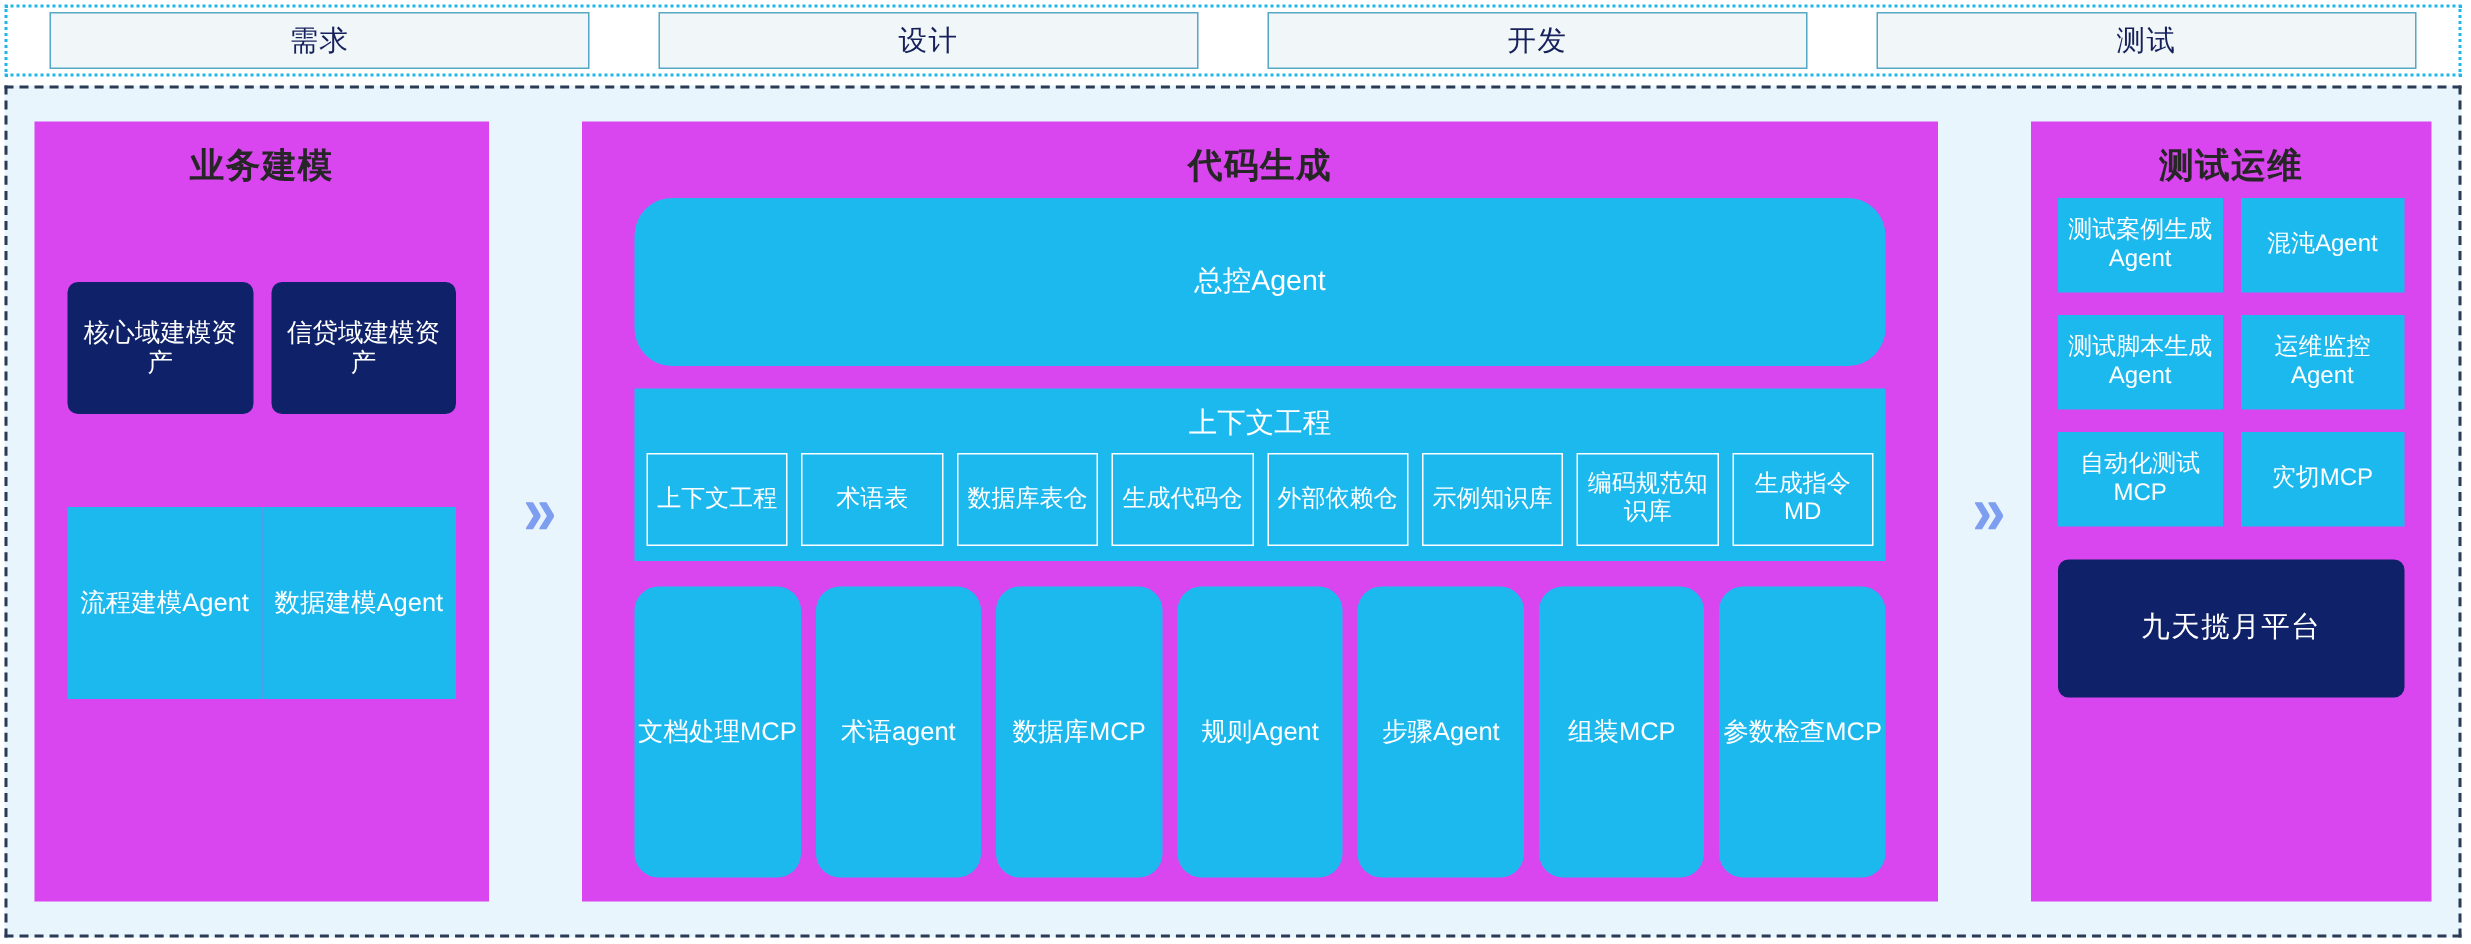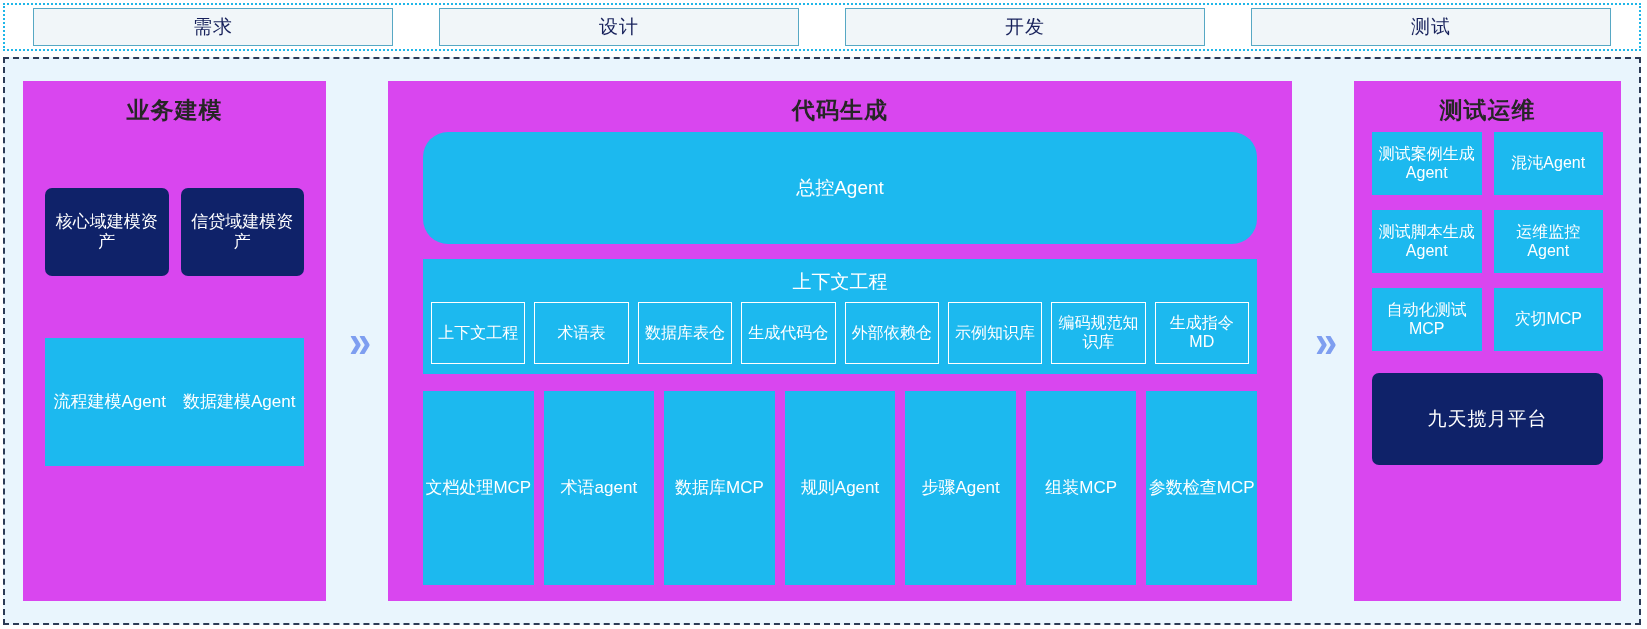--- a/index.html
+++ b/index.html
@@ -199,20 +199,21 @@
     gap: 10px;
     margin-top: 17px;
     flex: 1 1 auto;
     padding-bottom: 4px;
   }
   .tools-row .card {
     flex: 1 1 0;
     min-width: 0;
     font-size: 17px;
     padding: 0 2px;
+    border-radius: 16px;
   }
 
   
   .right-body {
     flex: 1 1 auto;
     display: flex;
     flex-direction: column;
     padding: 0 4px;
   }
   .right-grid {

